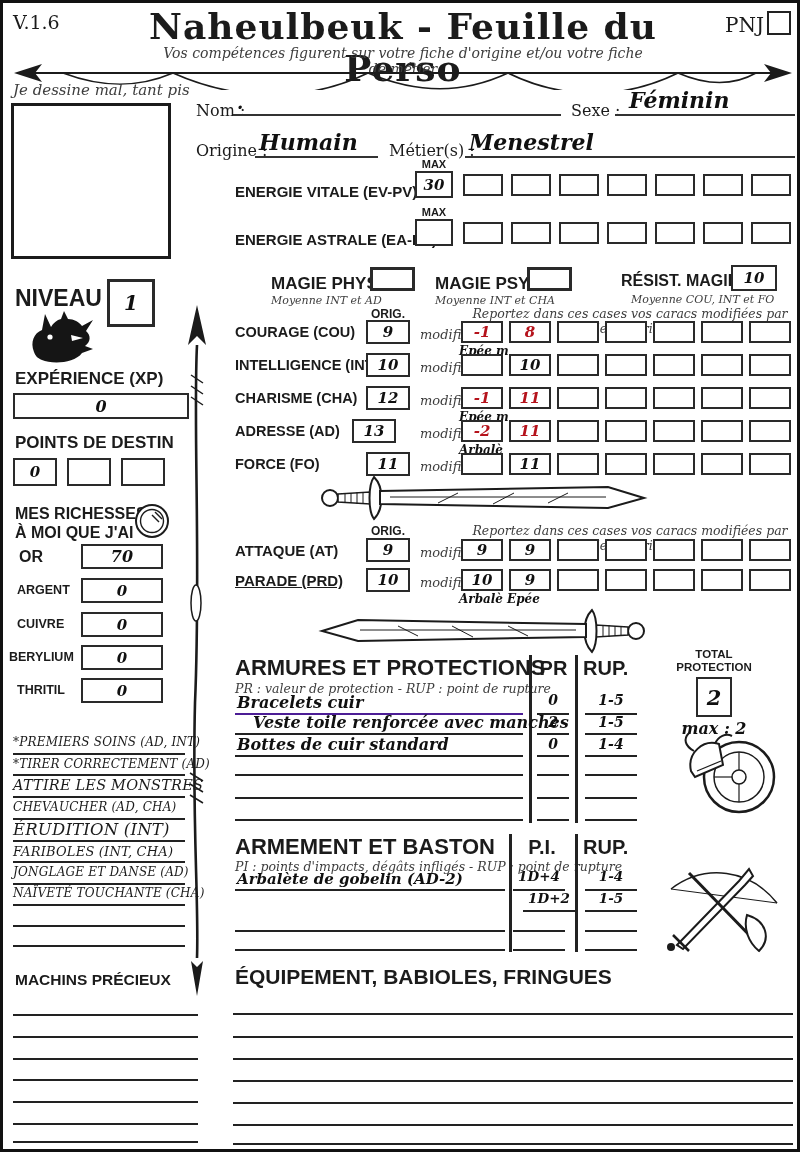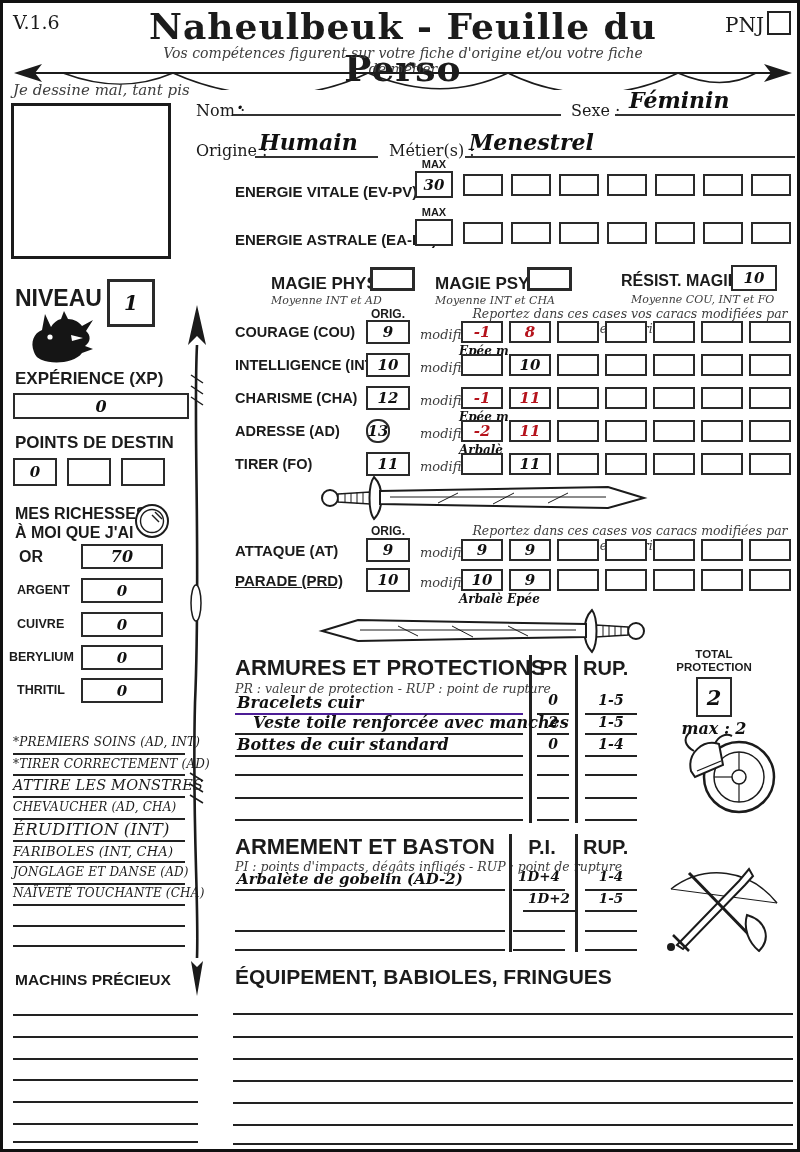--- a/index.html
+++ b/index.html
@@ -256,40 +256,40 @@
       </div>
     <div class="b mbox" style="left:554px;top:1px;"></div>
     <div class="b mbox" style="left:602px;top:1px;"></div>
     <div class="b mbox" style="left:650px;top:1px;"></div>
     <div class="b mbox" style="left:698px;top:1px;"></div>
     <div class="b mbox" style="left:746px;top:1px;"></div>
   </div>
 
   <div class="abs" style="left:0;top:416px;width:800px;height:30px;">
     <div class="abs lbl" style="left:232px;top:4px;font-size:14.5px;">ADRESSE (AD)</div>
-    <div class="b" style="left:363px;top:0;width:24px;height:24px;border-width:2.5px;border-radius:11px;">
+    <div class="b" style="left:349px;top:0;width:44px;height:24px;border-width:2.5px;">
         <span class="hand" style="font-size:15px;">13</span>
       </div>
     <div class="abs note" style="left:417px;top:7px;font-size:13px;">modifiée...</div>
     <div class="b mbox" style="left:458px;top:1px;">
         <span class="hand red">-2</span>
         <span class="subl">Arbalè</span>
       </div>
     <div class="b mbox" style="left:506px;top:1px;">
         <span class="hand red">11</span>
       </div>
     <div class="b mbox" style="left:554px;top:1px;"></div>
     <div class="b mbox" style="left:602px;top:1px;"></div>
     <div class="b mbox" style="left:650px;top:1px;"></div>
     <div class="b mbox" style="left:698px;top:1px;"></div>
     <div class="b mbox" style="left:746px;top:1px;"></div>
   </div>
 
   <div class="abs" style="left:0;top:449px;width:800px;height:30px;">
-    <div class="abs lbl" style="left:232px;top:4px;font-size:14.5px;">TIRER (FO)</div>
+    <div class="abs lbl" style="left:232px;top:4px;font-size:14.5px;">FORCE (FO)</div>
     <div class="b" style="left:363px;top:0;width:44px;height:24px;border-width:2.5px;">
         <span class="hand" style="font-size:15px;">11</span>
       </div>
     <div class="abs note" style="left:417px;top:7px;font-size:13px;">modifiée...</div>
     <div class="b mbox" style="left:458px;top:1px;"></div>
     <div class="b mbox" style="left:506px;top:1px;">
         <span class="hand">11</span>
       </div>
     <div class="b mbox" style="left:554px;top:1px;"></div>
     <div class="b mbox" style="left:602px;top:1px;"></div>

